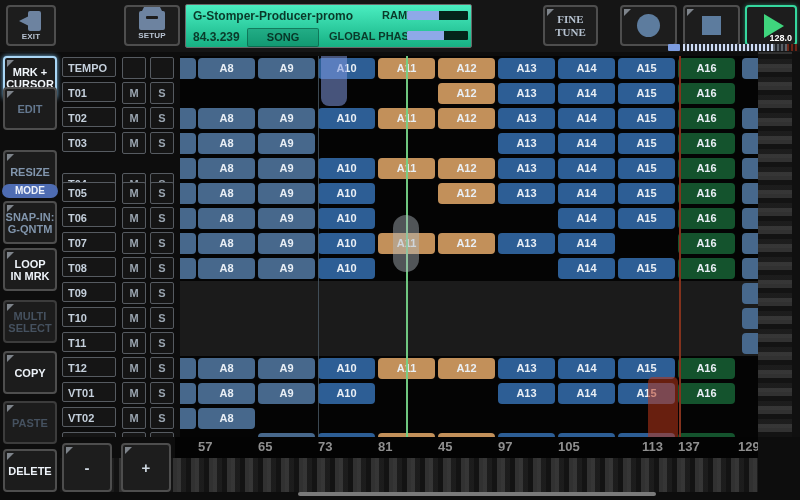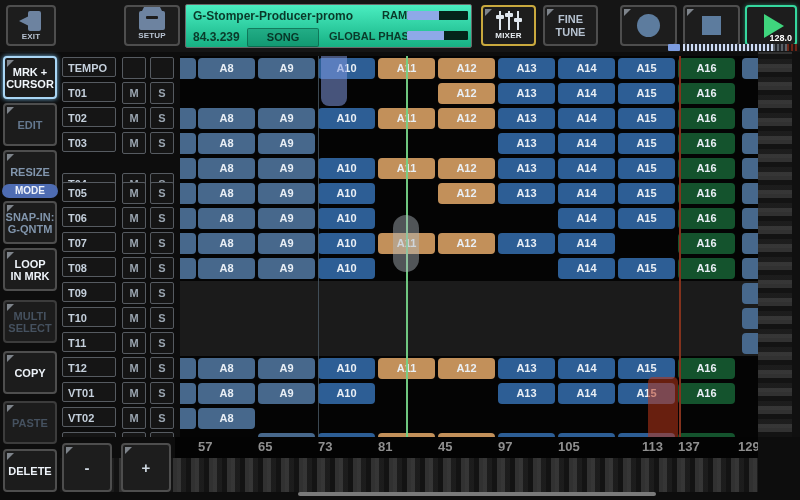--- a/index.html
+++ b/index.html
@@ -131,32 +131,21 @@
       <span class="dtxt" style="left:196px;top:4px;font-size:11px;">RAM</span>
       <span class="meter" style="left:221px;top:6px;">
           <div id="ram-fill" style="width: 52%;"></div>
         </span>
       <span class="dtxt" style="left:143px;top:25px;font-size:11px;">GLOBAL PHASE</span>
       <span class="meter" style="left:221px;top:26px;">
           <div id="phase-fill" style="width: 60%;"></div>
         </span>
     </div>
 
-    <div class="tbtn cmark" style="left:481px;width:55px;border-color:#c9a93e;">
-      <span class="mixer-ic">
-        <i style="left:2px;"></i>
-          <i style="left:11px;"></i>
-          <i style="left:20px;"></i>
-        <b style="left:-1px;top:4px;"></b>
-          <b style="left:8px;top:2px;"></b>
-          <b style="left:17px;top:7px;"></b>
-      </span>
-      <span class="blab" style="color:#e8edf2;">MIXER</span>
-    </div>
-    <div class="tbtn cmark" style="left:543px;width:55px;font-size:11px;font-weight:bold;color:#b6c2d0;line-height:13px;">
+    <div class="tbtn cmark" style="left:543px;width:55px;font-size:11px;font-weight:bold;color:#b6c2d0;line-height:13px;font-family:Liberation Serif, serif;">
       <span style="text-align:center;width:40px;">FINE TUNE</span>
     </div>
     <div class="tbtn cmark" style="left:620px;width:57px;">
       <span class="circle-ic"></span>
     </div>
     <div class="tbtn cmark" style="left:683px;width:57px;">
       <span class="square-ic"></span>
     </div>
     <div class="tbtn" id="play-btn" style="left:745px;width:52px;">
       <span class="play-ic"></span>
@@ -167,21 +156,21 @@
       <span class="dash1"></span>
         <span class="dash2"></span>
         <span class="dash3"></span>
     </div>
   </div>
 
   <div id="sidebar">
       <div class="sbtn cmark selected" style="top: 56px;">
         <span>MRK +<br>CURSOR</span>
       </div>
-      <div class="sbtn cmark dim" style="top: 103px; text-align: right;">
+      <div class="sbtn cmark dim" style="top: 87px; text-align: right;">
         <span>EDIT</span>
       </div>
       <div class="sbtn cmark" style="top: 150px;">
         <span>RESIZE</span>
       </div>
       <div class="sbtn cmark" style="top: 201px;">
         <span>SNAP-IN:<br>G-QNTM</span>
       </div>
       <div class="sbtn cmark bright" style="top: 248px;">
         <span>LOOP<br>IN MRK</span>

